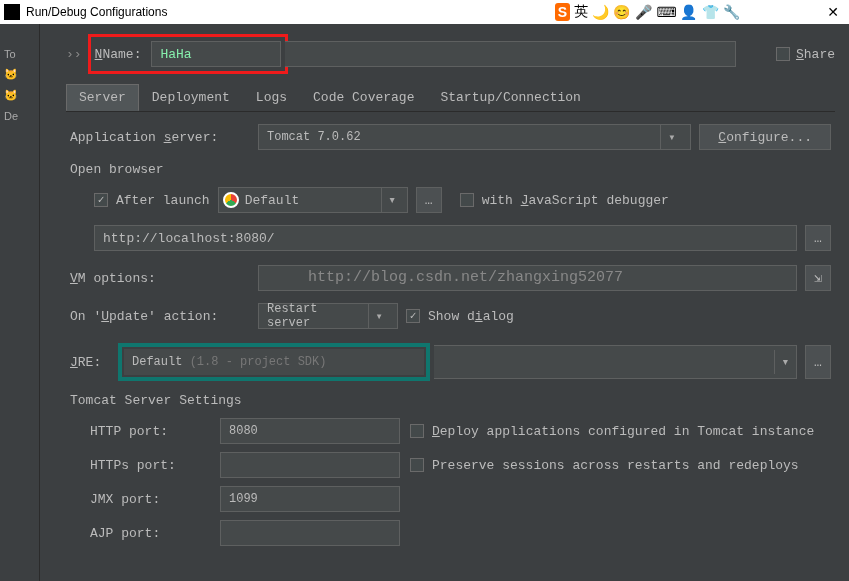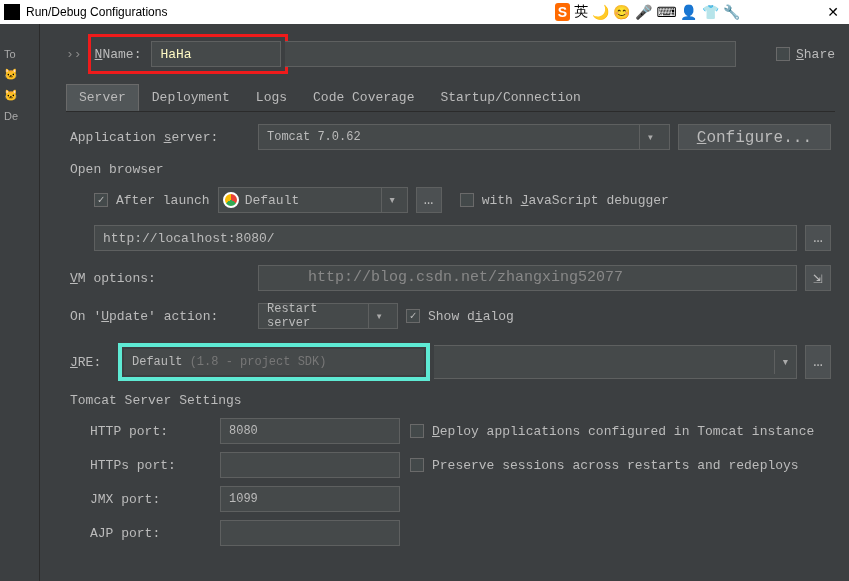--- a/index.html
+++ b/index.html
@@ -31,21 +31,21 @@
 .sidebar { width: 40px; background: #3c3f41; border-right: 1px solid #2b2b2b; padding-top: 20px; color: #aaa; font-family: sans-serif; font-size: 11px; }
 .sidebar div { padding: 4px 4px; }
 .content { flex: 1; padding: 10px 14px; position: relative; }
 .row { display: flex; align-items: center; margin-bottom: 8px; }
 .label { color: #bbb; }
 .underline { text-decoration: underline; }
 .name-input {
   flex: 1;
   background: #45494a;
   border: 1px solid #5e6060;
-  color: #fef9c3;
+  color: #86efac;
   padding: 4px 8px;
   font-family: inherit;
   font-size: 13px;
   height: 26px;
 }
 .highlight-red { border: 3px solid #ef1b1b; padding: 4px; }
 .share-box { display: flex; align-items: center; gap: 6px; margin-left: 40px; }
 .checkbox { width: 14px; height: 14px; border: 1px solid #6a6a6a; background: #43494a; display: inline-block; vertical-align: middle; }
 .checkbox.checked::after { content: "✓"; color: #bbb; font-size: 11px; display: block; line-height: 12px; text-align: center; }
 .tabs { display: flex; border-bottom: 1px solid #2b2b2b; margin-top: 10px; }
@@ -64,37 +64,37 @@
   height: 26px;
 }
 .select { display: flex; align-items: center; justify-content: space-between; }
 .dropdown-arrow { width: 22px; height: 24px; border-left: 1px solid #5e6060; display: flex; align-items: center; justify-content: center; color: #aaa; margin-left:6px; }
 .btn {
   background: #4c5052;
   border: 1px solid #5e6060;
   color: #bbb;
   padding: 4px 18px;
   font-family: inherit;
-  font-size: 16px;
+  font-size: 13px;
   height: 26px;
   cursor: pointer;
 }
 .small-btn { width: 26px; height: 26px; padding: 0; text-align: center; }
 .fieldset-label { color: #bbb; margin: 6px 0 10px 0; }
 .indent { padding-left: 24px; }
 .browser-select { display: flex; align-items: center; background: #45494a; border: 1px solid #5e6060; height: 26px; width: 190px; padding: 0 4px; }
 .browser-icon {
   width: 16px; height: 16px; border-radius: 50%;
   background: conic-gradient(#ea4335 0 120deg, #34a853 120deg 240deg, #fbbc05 240deg 360deg);
   border: 2px solid #fff;
   margin-right: 6px;
 }
 .url-input { width: 100%; background: #45494a; border: 1px solid #5e6060; color: #bbb; padding: 4px 8px; font-family: inherit; font-size: 13px; height: 26px; }
 .watermark { position: absolute; color: #888; font-size: 15px; pointer-events: none; }
-.jre-highlight { border: 4px solid #5eead4; padding: 2px; }
+.jre-highlight { border: 4px solid #0f766e; padding: 2px; }
 .muted { color: #777; }
 .section-title { color: #bbb; margin: 10px 0; }
 .port-grid { display: grid; grid-template-columns: 120px 180px 1fr; gap: 8px 10px; align-items: center; padding-left: 20px; }
 .port-label { text-align: left; }
 </style>
 </head>
 <body>
 
 <div class="titlebar">
   <div class="icon"></div>

